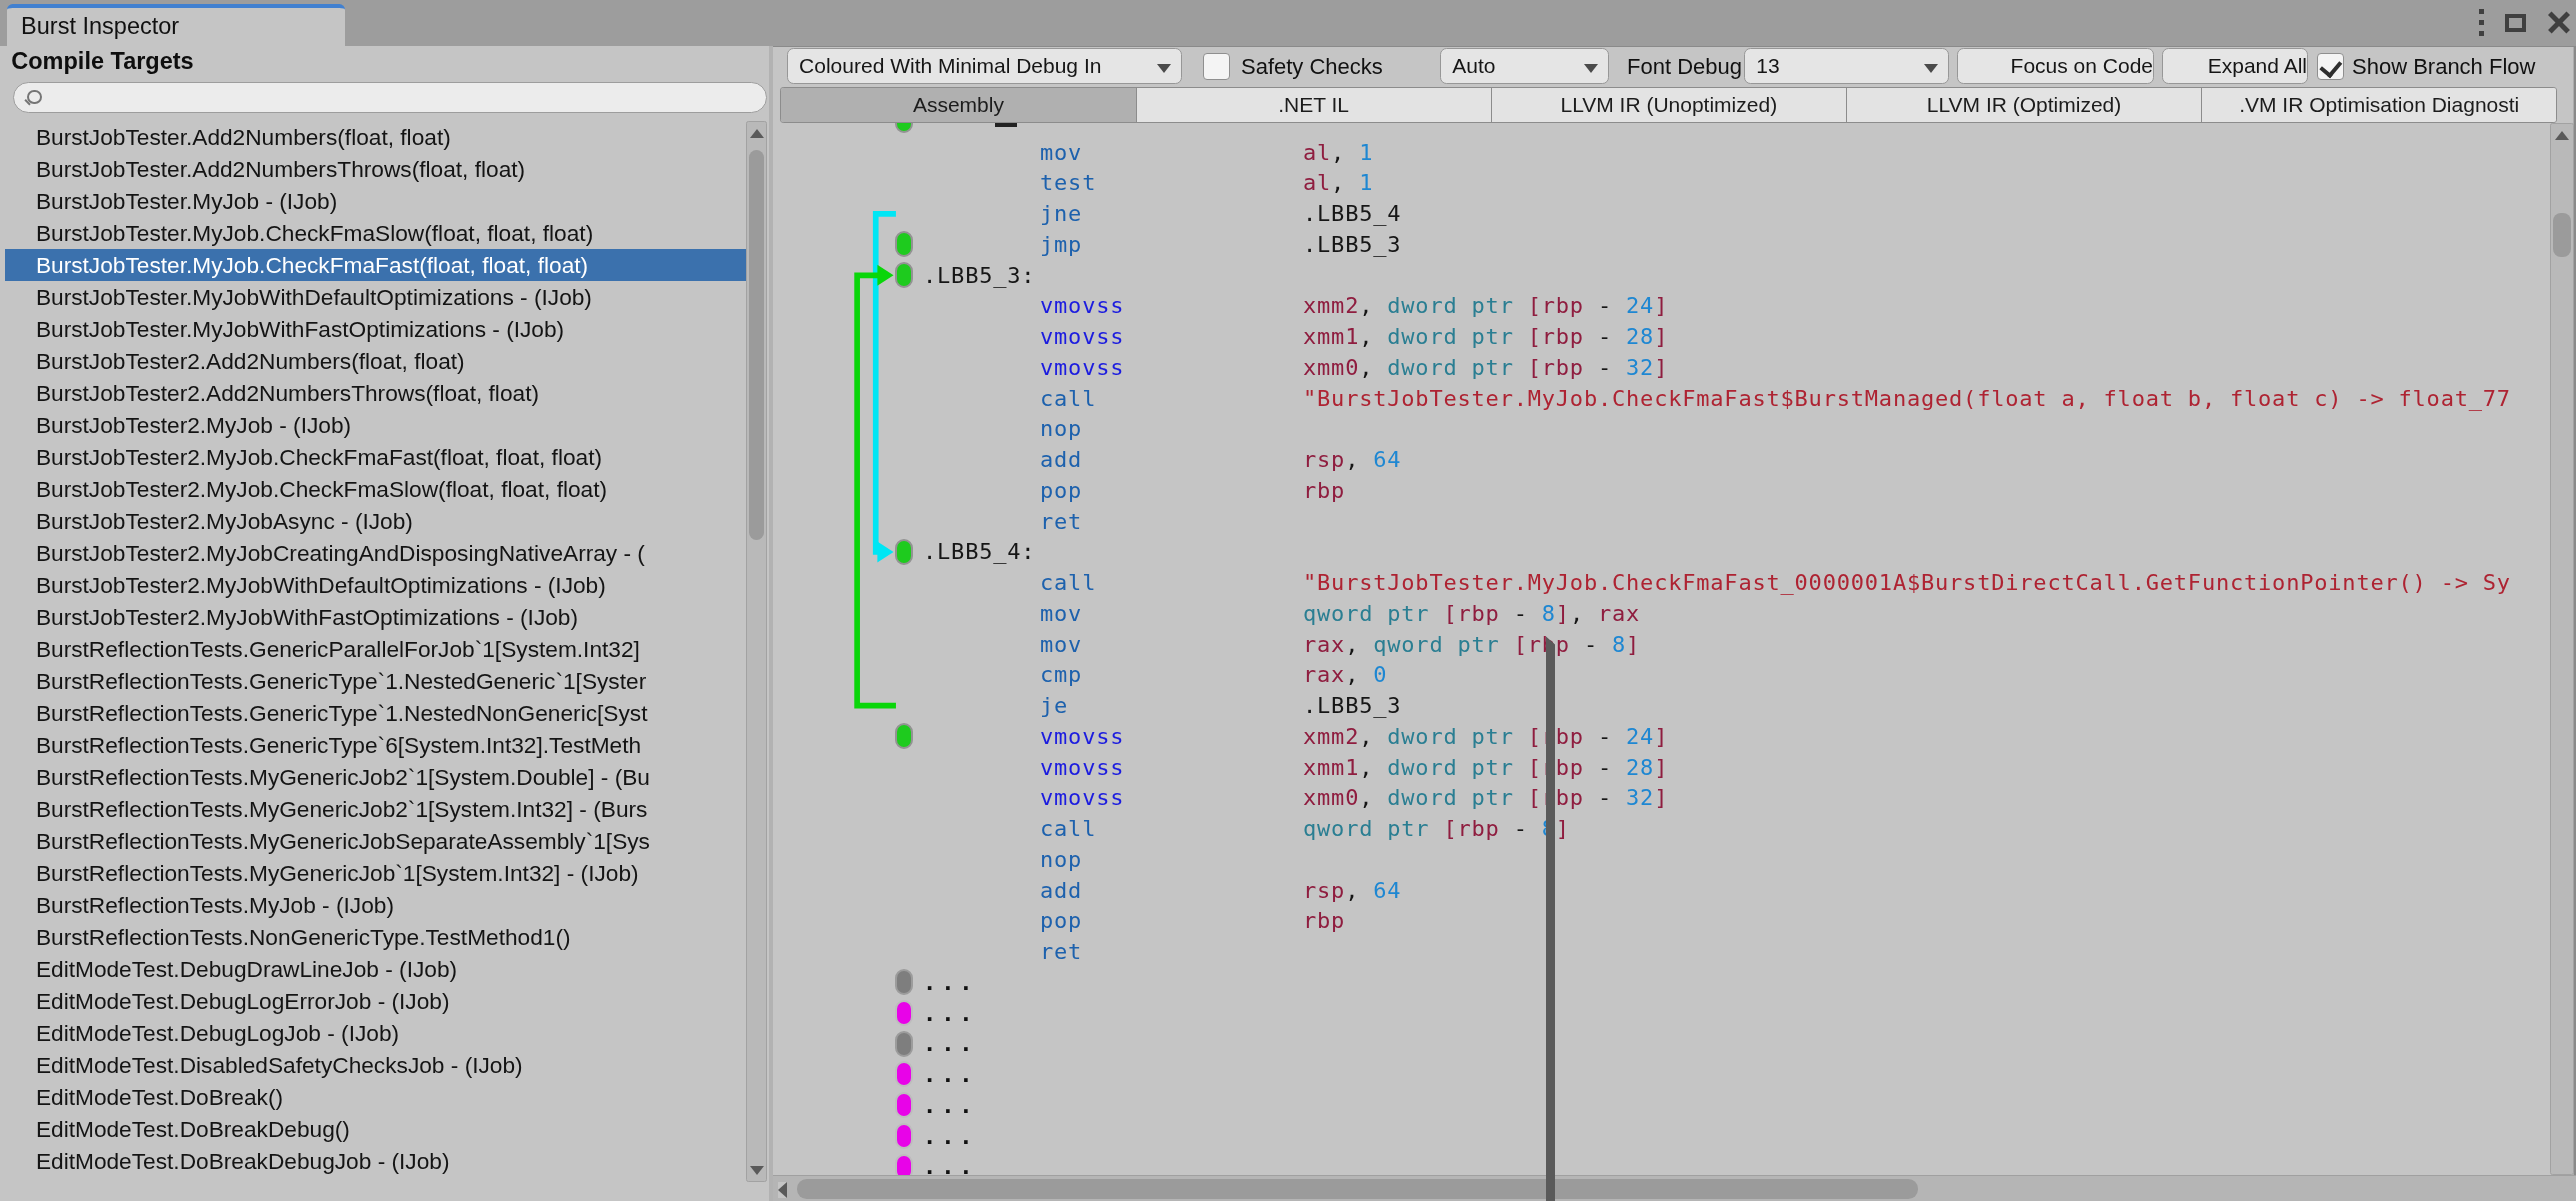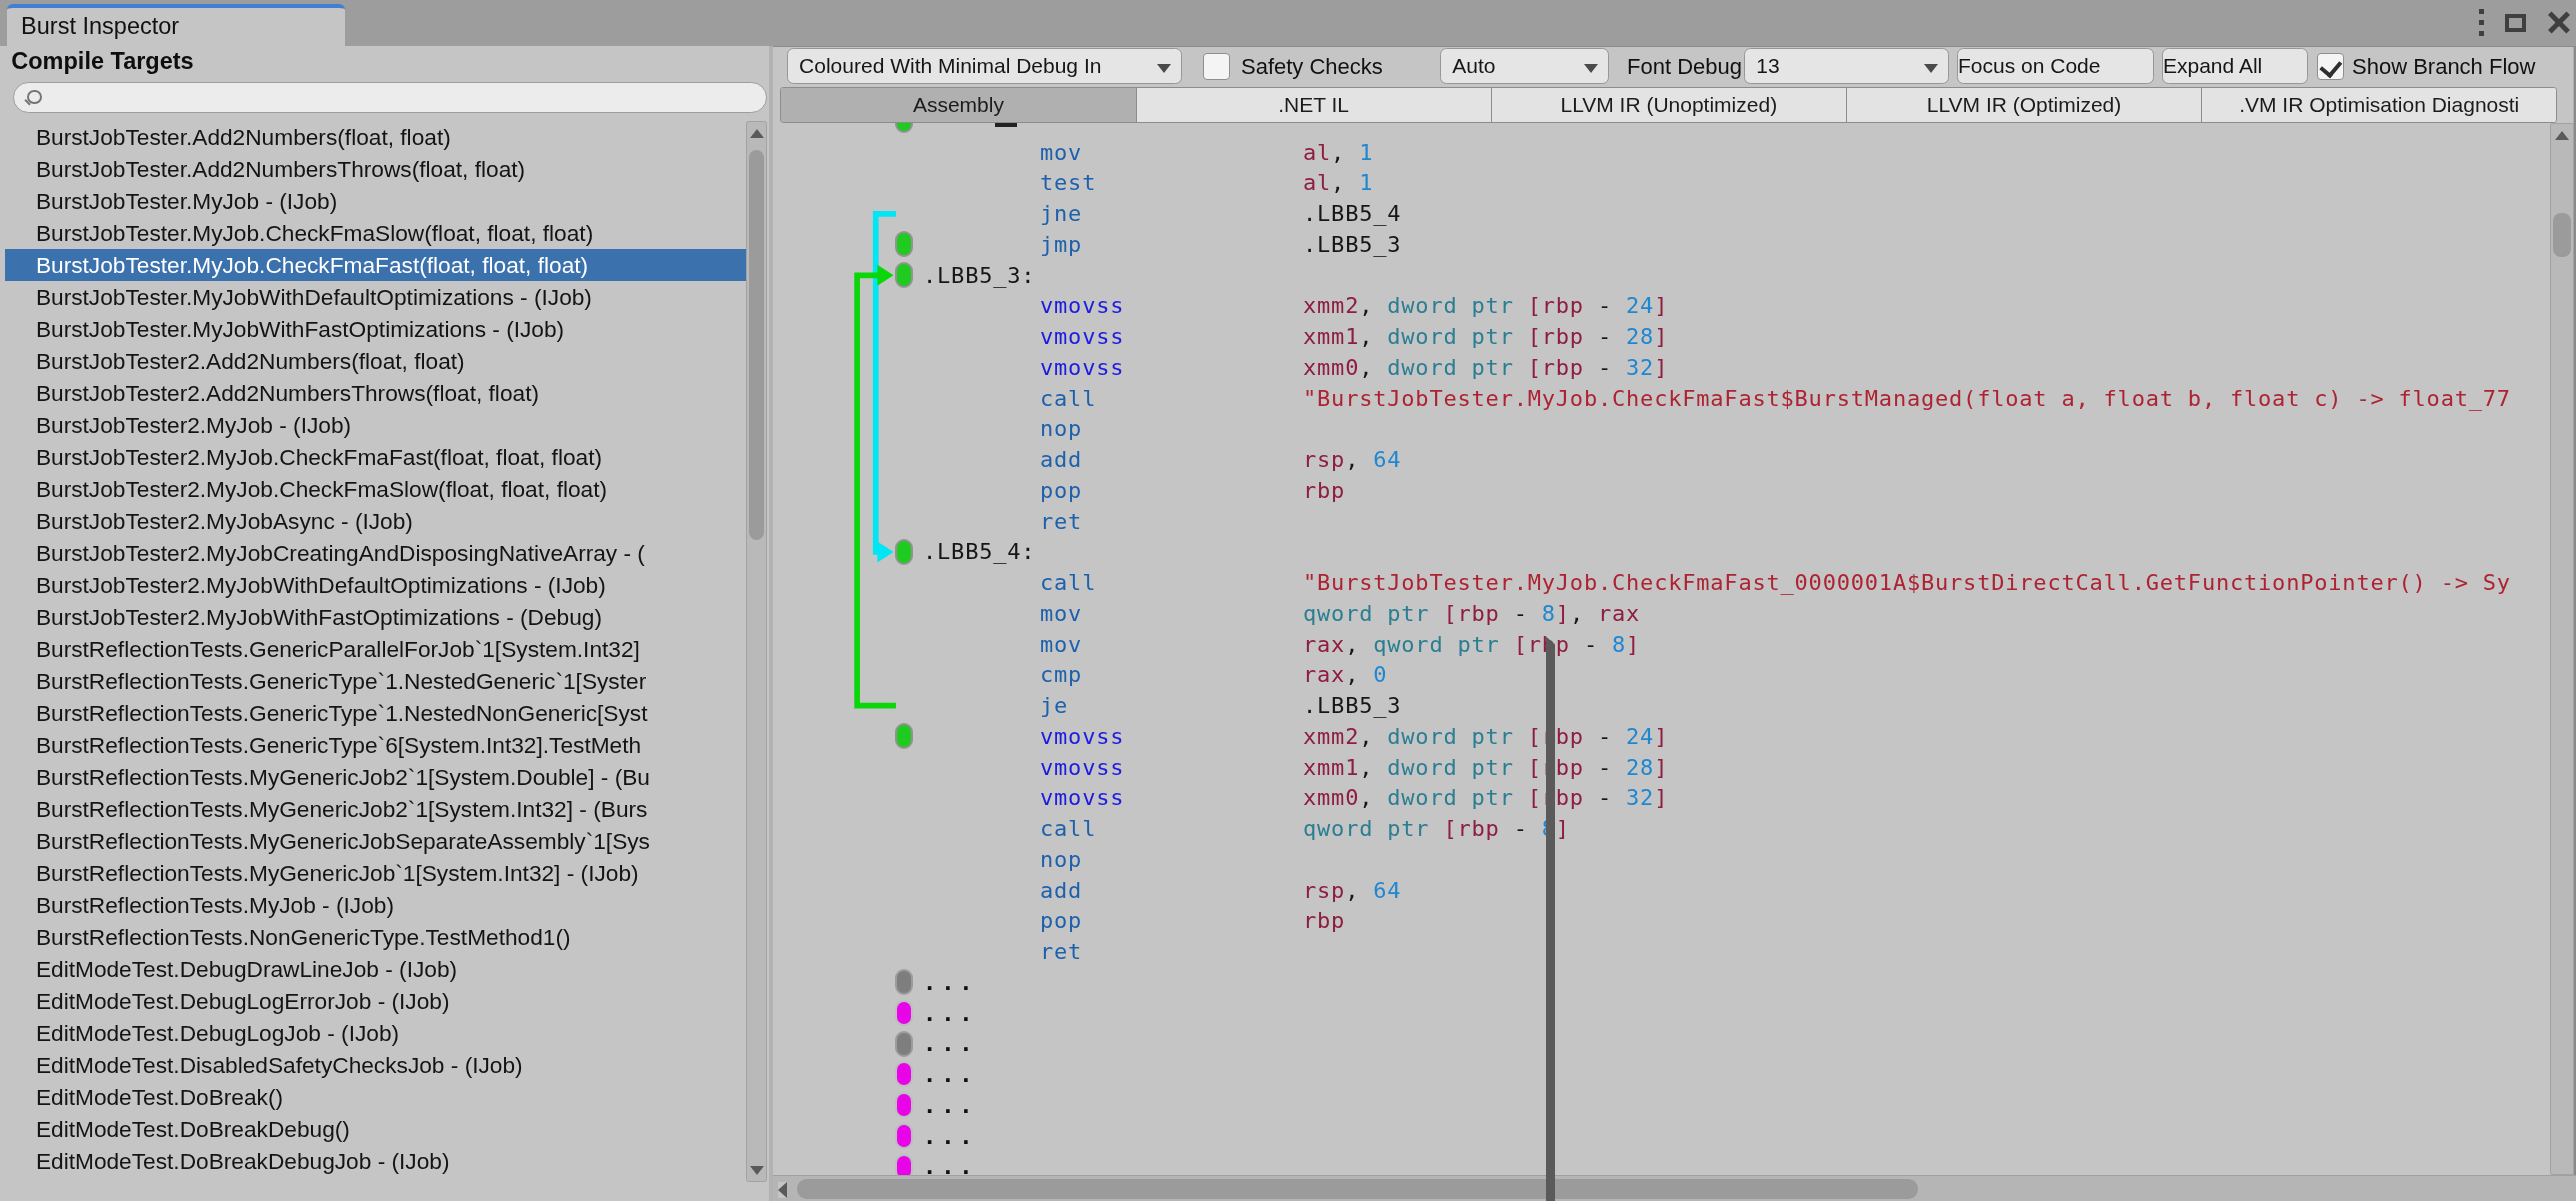--- a/index.html
+++ b/index.html
@@ -40,21 +40,21 @@
   .harr.left{border-right:9px solid #5a5a5a;left:4.9px;}
   .harr.right{border-left:9px solid #5a5a5a;right:3.2px;}
   .splitter{position:absolute;left:769px;top:46px;width:4px;height:1155px;background:#b2b2b2;}
   
   .right{position:absolute;left:773px;top:46px;width:1803px;height:1155px;}
   .toolbar{position:absolute;left:0;top:0;width:100%;height:41px;}
   .dd{position:absolute;top:2.4px;height:36px;box-sizing:border-box;background:#e5e5e5;border:1.6px solid #979797;
       border-radius:6.5px;font-size:21px;line-height:33px;padding-left:11.3px;white-space:nowrap;overflow:hidden;color:#161616;}
   .dd .caret{position:absolute;right:9.7px;top:14.6px;width:0;height:0;border-left:7.3px solid transparent;border-right:7.3px solid transparent;border-top:9px solid #4a4a4a;}
   .btn{position:absolute;top:2.4px;height:36px;box-sizing:border-box;background:#e5e5e5;border:1.6px solid #979797;
-       border-radius:6.5px;font-size:21px;line-height:33px;text-align:left;color:#161616;}
+       border-radius:6.5px;font-size:21px;line-height:33px;text-align:right;color:#161616;}
   .tlabel{position:absolute;top:0;height:41px;line-height:41px;font-size:22px;color:#111;white-space:nowrap;}
   .cbox{position:absolute;top:7.3px;width:27px;height:27px;background:#f4f4f4;border:1.6px solid #8f8f8f;border-radius:4px;box-sizing:border-box;}
   .cbox.checked:after{content:"";position:absolute;left:5.7px;top:3.2px;width:9.7px;height:14.6px;border-right:4px solid #2e2e2e;border-bottom:4px solid #2e2e2e;transform:rotate(40deg);}
   .tabs{position:absolute;left:7.3px;top:41px;width:1777px;height:36px;display:flex;border:0.8px solid #8c8c8c;box-sizing:border-box;border-radius:3.2px;overflow:hidden;}
   .tabs:after{content:"";position:absolute;left:-7.3px;right:-18.6px;bottom:-1.6px;height:1.6px;background:#a6a6a6;}
   .tab{flex:1;background:#e3e3e3;border-right:0.8px solid #8c8c8c;font-size:21px;line-height:34px;text-align:center;
        white-space:nowrap;overflow:hidden;color:#1c1c1c;}
   .tab:last-child{border-right:none;}
   .tab.active{background:#b0b0b0;}
   
@@ -107,21 +107,21 @@
         <div class="lrow">BurstJobTester.MyJobWithDefaultOptimizations - (IJob)</div>
         <div class="lrow">BurstJobTester.MyJobWithFastOptimizations - (IJob)</div>
         <div class="lrow">BurstJobTester2.Add2Numbers(float, float)</div>
         <div class="lrow">BurstJobTester2.Add2NumbersThrows(float, float)</div>
         <div class="lrow">BurstJobTester2.MyJob - (IJob)</div>
         <div class="lrow">BurstJobTester2.MyJob.CheckFmaFast(float, float, float)</div>
         <div class="lrow">BurstJobTester2.MyJob.CheckFmaSlow(float, float, float)</div>
         <div class="lrow">BurstJobTester2.MyJobAsync - (IJob)</div>
         <div class="lrow">BurstJobTester2.MyJobCreatingAndDisposingNativeArray - (</div>
         <div class="lrow">BurstJobTester2.MyJobWithDefaultOptimizations - (IJob)</div>
-        <div class="lrow">BurstJobTester2.MyJobWithFastOptimizations - (Debug)</div>
+        <div class="lrow">BurstJobTester2.MyJobWithFastOptimizations - (IJob)</div>
         <div class="lrow">BurstReflectionTests.GenericParallelForJob`1[System.Int32]</div>
         <div class="lrow">BurstReflectionTests.GenericType`1.NestedGeneric`1[Syster</div>
         <div class="lrow">BurstReflectionTests.GenericType`1.NestedNonGeneric[Syst</div>
         <div class="lrow">BurstReflectionTests.GenericType`6[System.Int32].TestMeth</div>
         <div class="lrow">BurstReflectionTests.MyGenericJob2`1[System.Double] - (Bu</div>
         <div class="lrow">BurstReflectionTests.MyGenericJob2`1[System.Int32] - (Burs</div>
         <div class="lrow">BurstReflectionTests.MyGenericJobSeparateAssembly`1[Sys</div>
         <div class="lrow">BurstReflectionTests.MyGenericJob`1[System.Int32] - (IJob)</div>
         <div class="lrow">BurstReflectionTests.MyJob - (IJob)</div>
         <div class="lrow">BurstReflectionTests.NonGenericType.TestMethod1()</div>

